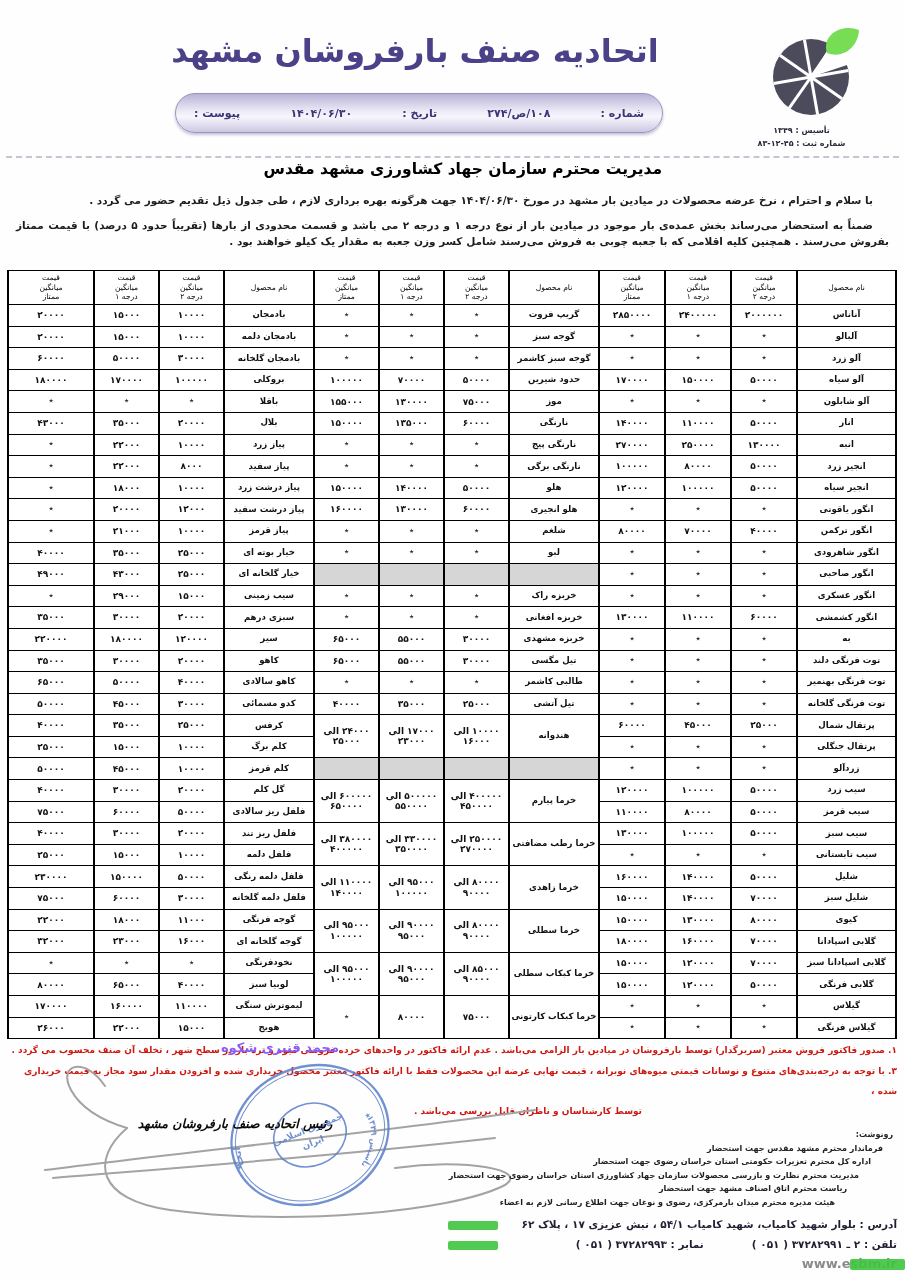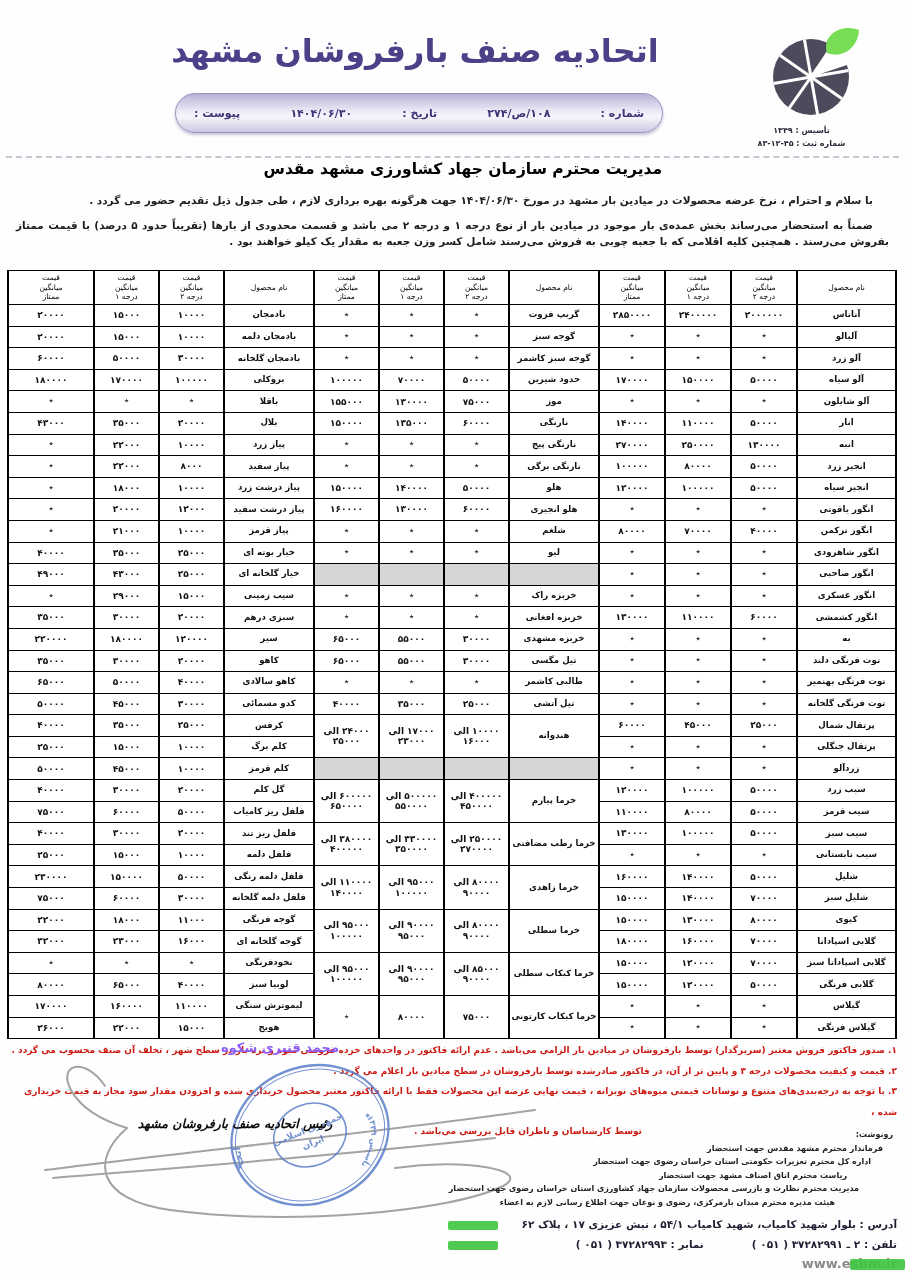--- a/index.html
+++ b/index.html
@@ -484,21 +484,21 @@
         <td class="name">گل کلم</td>
         <td class="num">۲۰۰۰۰</td>
         <td class="num">۳۰۰۰۰</td>
         <td class="num">۴۰۰۰۰</td>
       </tr>
       <tr>
         <td class="name">سیب قرمز</td>
         <td class="num">۵۰۰۰۰</td>
         <td class="num">۸۰۰۰۰</td>
         <td class="num">۱۱۰۰۰۰</td>
-        <td class="name">فلفل ریز کامیاب</td>
+        <td class="name">فلفل ریز سالادی</td>
         <td class="num">۵۰۰۰۰</td>
         <td class="num">۶۰۰۰۰</td>
         <td class="num">۷۵۰۰۰</td>
       </tr>
       <tr>
         <td class="name">سیب سبز</td>
         <td class="num">۵۰۰۰۰</td>
         <td class="num">۱۰۰۰۰۰</td>
         <td class="num">۱۳۰۰۰۰</td>
         <td class="name" rowspan="2">خرما رطب مضافتی</td>
@@ -614,21 +614,20 @@
         <td class="name">هویج</td>
         <td class="num">۱۵۰۰۰</td>
         <td class="num">۲۲۰۰۰</td>
         <td class="num">۲۶۰۰۰</td>
       </tr>
     </tbody>
   </table>
 
 <div class="notes">
   <div>۱. صدور فاکتور فروش معتبر (سربرگدار) توسط بارفروشان در میادین بار الزامی می‌باشد . عدم ارائه فاکتور در واحدهای خرده فروشی میوه و تره بار در سطح شهر ، تخلف آن صنف محسوب می گردد .</div>
-  <div>۲. قیمت و کیفیت محصولات درجه ۳ و پایین تر از آن، در فاکتور صادرشده توسط بارفروشان در سطح میادین بار اعلام می گردد .</div>
   <div>۳. با توجه به درجه‌بندی‌های متنوع و نوسانات قیمتی میوه‌های نوبرانه ، قیمت نهایی عرضه این محصولات فقط با ارائه فاکتور معتبر محصول خریداری شده و افزودن مقدار سود مجاز به قیمت خریداری شده ،</div>
   <div class="cont">توسط کارشناسان و ناظران قابل بررسی می‌باشد .</div>
 </div>
 
 <svg class="sig-svg" width="530" height="185" viewBox="0 0 530 185">
   <g fill="none" stroke="#a3a3a3" stroke-width="2" stroke-linecap="round">
     <path d="M70 38 C 50 8, 22 16, 36 42 C 48 64, 72 74, 92 80"></path>
     <path d="M10 122 C 150 104, 330 86, 500 62"></path>
     <path d="M18 130 C 140 120, 300 108, 460 90"></path>
     <path d="M92 80 C 55 112, 62 152, 135 162 C 255 178, 415 164, 468 138 C 498 122, 430 110, 360 120"></path>
@@ -660,22 +659,22 @@
 </svg>
 
 <div class="sig-name">محمد قنبری شکوه</div>
 <div class="sig-role">رئیس اتحادیه صنف بارفروشان مشهد</div>
 
 <div class="copies">
   <div class="lbl">رونوشت:</div>
   <div>
       <div style="padding-right: 14px;">فرماندار محترم مشهد مقدس جهت استحضار</div>
       <div style="padding-right: 26px;">اداره کل محترم تعزیرات حکومتی استان خراسان رضوی جهت استحضار</div>
+      <div style="padding-right: 38px;">مدیریت محترم نظارت و بازرسی محصولات سازمان جهاد کشاورزی استان خراسان رضوی جهت استحضار</div>
       <div style="padding-right: 50px;">ریاست محترم اتاق اصناف مشهد جهت استحضار</div>
-      <div style="padding-right: 38px;">مدیریت محترم نظارت و بازرسی محصولات سازمان جهاد کشاورزی استان خراسان رضوی جهت استحضار</div>
       <div style="padding-right: 62px;">هیئت مدیره محترم میدان بارمرکزی، رضوی و نوغان جهت اطلاع رسانی لازم به اعضاء</div>
     </div>
 </div>
 
 <div class="footer">
   <div class="f-line f1">آدرس : بلوار شهید کامیاب، شهید کامیاب ۵۴/۱ ، نبش عزیزی ۱۷ ، پلاک ۶۲</div>
   <div class="f-line f2">
     <span>تلفن : ۲ ـ ۳۷۲۸۲۹۹۱ ( ۰۵۱ )</span>
     <span>نمابر : ۳۷۲۸۲۹۹۳ ( ۰۵۱ )</span>
   </div>

